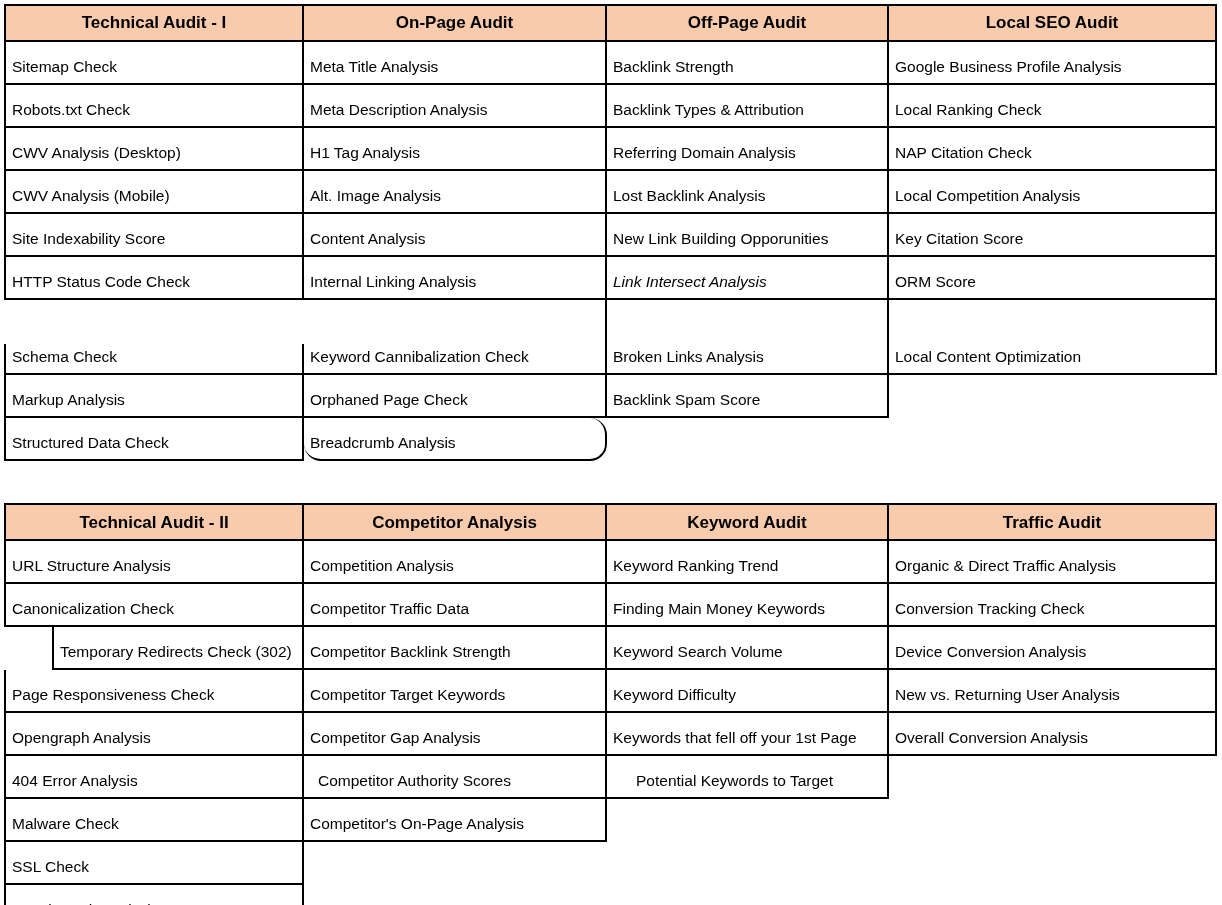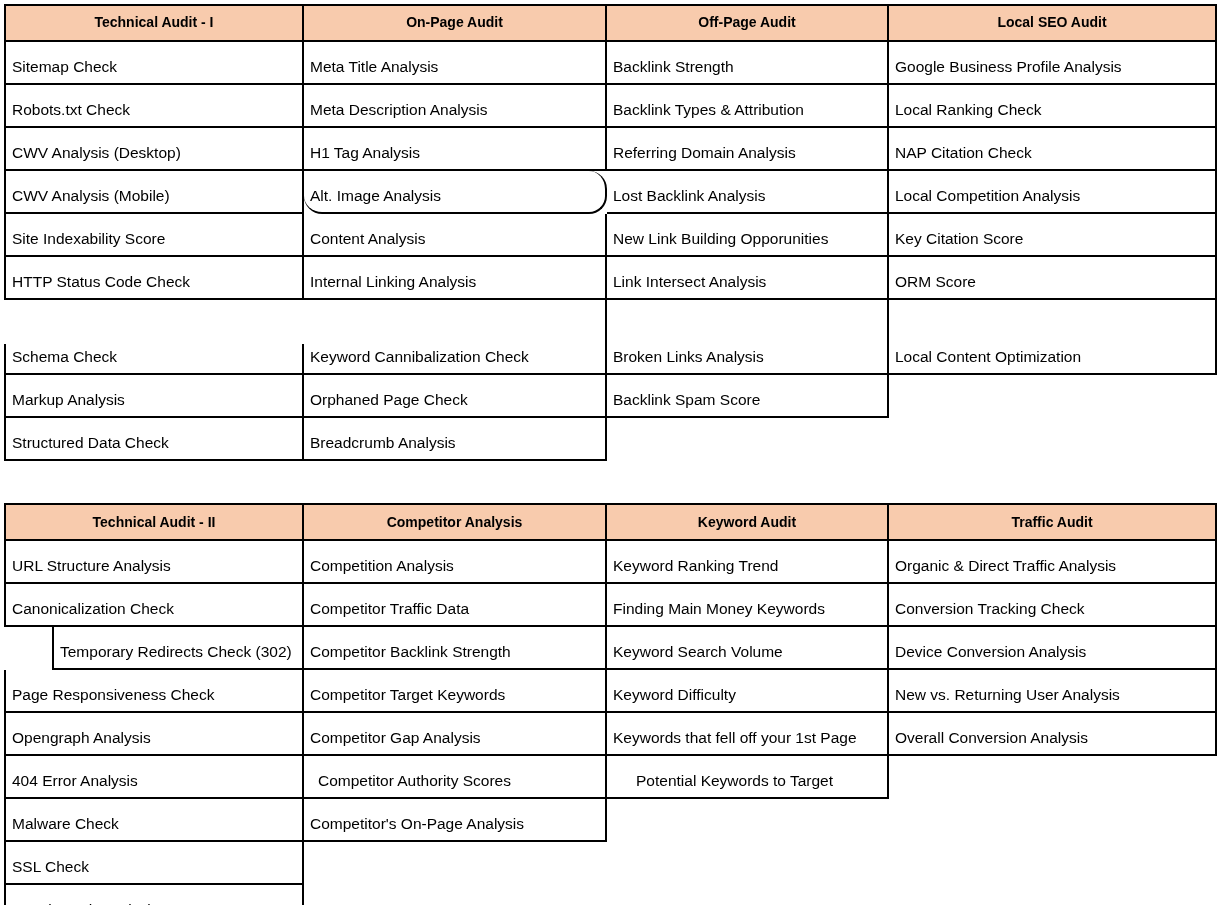--- a/index.html
+++ b/index.html
@@ -34,21 +34,21 @@
     line-height: 1.25;
     overflow: hidden;
   }
   .cell.first-col {
     border-left: 2px solid var(--border-color, #000000);
   }
   .cell.header {
     border-top: 2px solid var(--border-color, #000000);
     background: var(--header-bg, #F8CBAD);
     font-weight: 700;
-    font-size: 14px;
+    font-size: 17px;
     align-items: center;
     justify-content: center;
     text-align: center;
     padding: 2px 7px;
   }
 </style>
 </head>
 <body>
 
 <div class="page">
@@ -62,32 +62,32 @@
       <div class="cell first-col" style="grid-area: 4 / 1;">CWV Analysis (Desktop)</div>
       <div class="cell first-col" style="grid-area: 5 / 1;">CWV Analysis (Mobile)</div>
       <div class="cell first-col" style="grid-area: 6 / 1;">Site Indexability Score</div>
       <div class="cell first-col" style="grid-area: 7 / 1;">HTTP Status Code Check</div>
       <div class="cell first-col" style="grid-area: 8 / 1; margin-top: 44px;">Schema Check</div>
       <div class="cell first-col" style="grid-area: 9 / 1;">Markup Analysis</div>
       <div class="cell first-col" style="grid-area: 10 / 1;">Structured Data Check</div>
       <div class="cell" style="grid-area: 2 / 2;">Meta Title Analysis</div>
       <div class="cell" style="grid-area: 3 / 2;">Meta Description Analysis</div>
       <div class="cell" style="grid-area: 4 / 2;">H1 Tag Analysis</div>
-      <div class="cell" style="grid-area: 5 / 2; border-radius: 18px;">Alt. Image Analysis</div>
+      <div class="cell" style="grid-area: 5 / 2;">Alt. Image Analysis</div>
       <div class="cell" style="grid-area: 6 / 2;">Content Analysis</div>
       <div class="cell" style="grid-area: 7 / 2;">Internal Linking Analysis</div>
       <div class="cell" style="grid-area: 8 / 2;">Keyword Cannibalization Check</div>
       <div class="cell" style="grid-area: 9 / 2;">Orphaned Page Check</div>
-      <div class="cell" style="grid-area: 10 / 2;">Breadcrumb Analysis</div>
+      <div class="cell" style="grid-area: 10 / 2; border-radius: 17px;">Breadcrumb Analysis</div>
       <div class="cell" style="grid-area: 2 / 3;">Backlink Strength</div>
       <div class="cell" style="grid-area: 3 / 3;">Backlink Types &amp; Attribution</div>
       <div class="cell" style="grid-area: 4 / 3;">Referring Domain Analysis</div>
       <div class="cell" style="grid-area: 5 / 3;">Lost Backlink Analysis</div>
       <div class="cell" style="grid-area: 6 / 3;">New Link Building Opporunities</div>
-      <div class="cell" style="grid-area: 7 / 3;">Link Intersect Analysis</div>
+      <div class="cell" style="grid-area: 7 / 3; font-style: italic;">Link Intersect Analysis</div>
       <div class="cell" style="grid-area: 8 / 3;">Broken Links Analysis</div>
       <div class="cell" style="grid-area: 2 / 4;">Google Business Profile Analysis</div>
       <div class="cell" style="grid-area: 9 / 3;">Backlink Spam Score</div>
       <div class="cell" style="grid-area: 3 / 4;">Local Ranking Check</div>
       <div class="cell" style="grid-area: 4 / 4;">NAP Citation Check</div>
       <div class="cell" style="grid-area: 5 / 4;">Local Competition Analysis</div>
       <div class="cell" style="grid-area: 6 / 4;">Key Citation Score</div>
       <div class="cell" style="grid-area: 7 / 4;">ORM Score</div>
       <div class="cell" style="grid-area: 8 / 4;">Local Content Optimization</div>
     </section>

